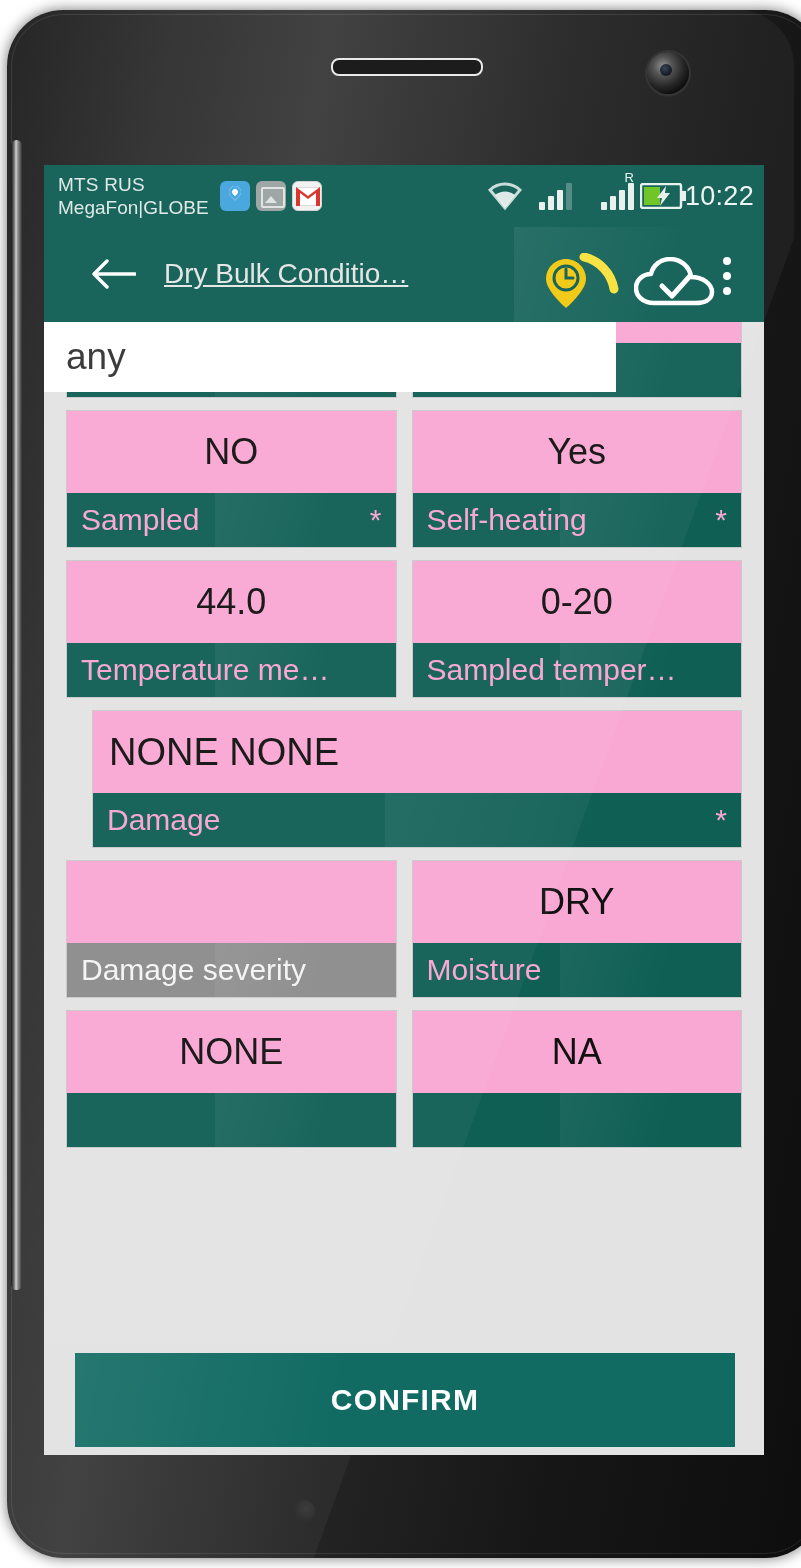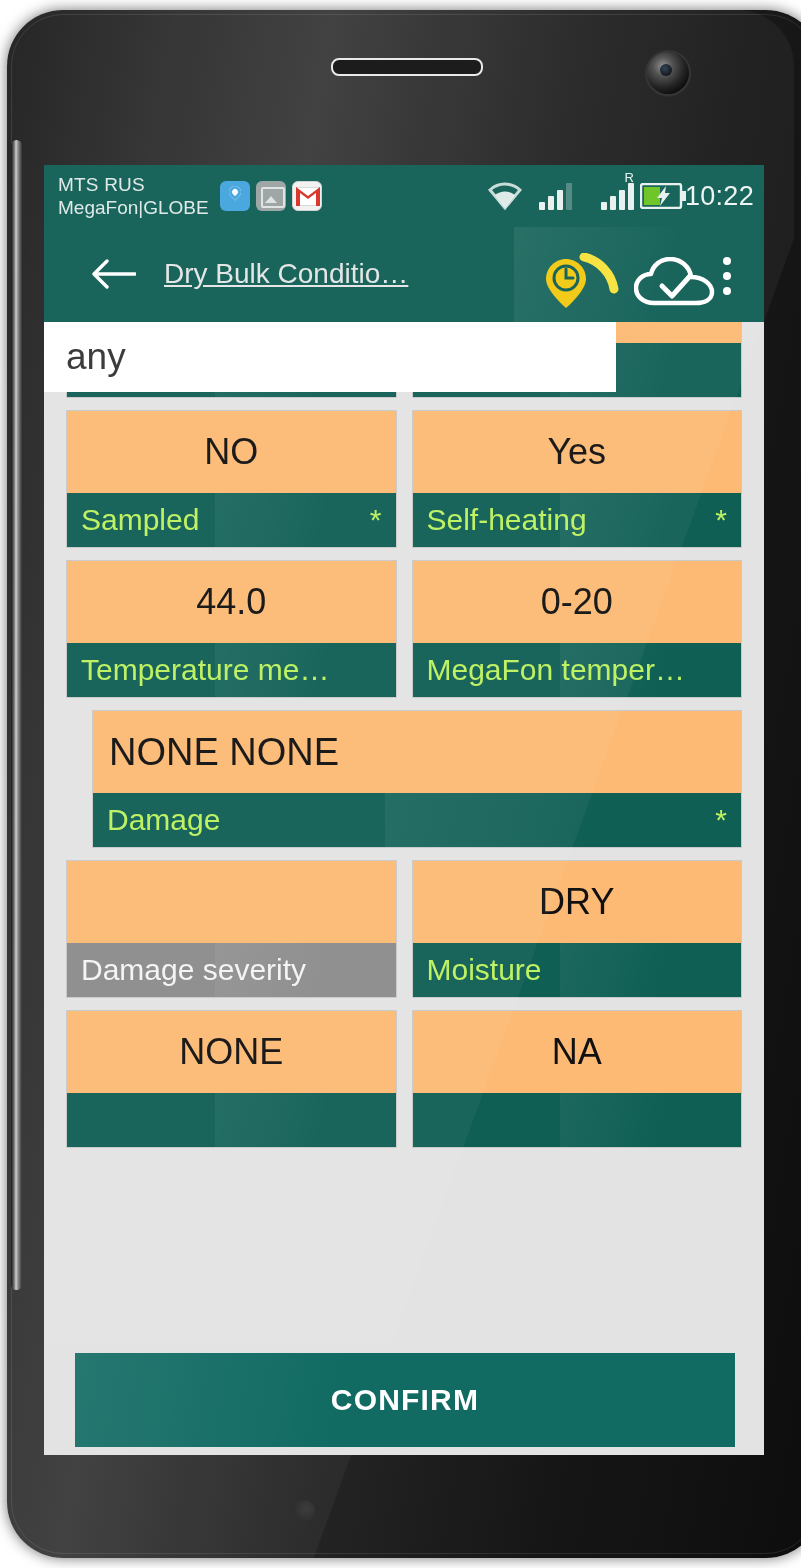--- a/index.html
+++ b/index.html
@@ -80,23 +80,23 @@
   #section-head{position:absolute;left:0;top:157px;width:572px;height:70px;background:#ffffff;z-index:6;}
   #section-head span{position:absolute;left:22px;top:10px;font-size:37px;line-height:50px;color:#3c3c3c;}
 
   
   #content{position:absolute;left:0;top:157px;width:720px;height:1133px;background:#e3e3e3;overflow:hidden;}
   #list{position:absolute;left:0;top:-62px;width:720px;}
   .row{display:flex;gap:15px;padding:0 22px 12px 22px;box-sizing:border-box;}
   .card{flex:1;background:#ffffff;border:1px solid #c9c9c9;box-sizing:border-box;}
   .card.full{flex:1 1 100%;margin-left:26px;}
   .card .val{height:82px;display:flex;align-items:center;justify-content:center;
-             font-size:36px;color:#111;background:#fdba74;overflow:hidden;white-space:nowrap;}
+             font-size:36px;color:#111;background:#f9a8d4;overflow:hidden;white-space:nowrap;}
   .card .val.left{justify-content:flex-start;padding-left:16px;font-size:38px;}
-  .card .lab{position:relative;height:54px;background:#0f5f55;color:#bef264;display:flex;align-items:center;
+  .card .lab{position:relative;height:54px;background:#0f5f55;color:#f9a8d4;display:flex;align-items:center;
              padding:0 14px;font-size:30px;overflow:hidden;white-space:nowrap;}
   .card .lab .sheen{position:absolute;right:0;top:0;width:55%;height:100%;
              background:linear-gradient(105deg,rgba(255,255,255,.055),rgba(255,255,255,0) 60%);}
   .card .lab.disabled{background:#8c8c8c;color:#f4f4f4;}
   .card .lab .req{margin-left:auto;font-size:30px;line-height:30px;position:relative;z-index:2;}
   .card .lab .txt{position:relative;z-index:2;overflow:hidden;text-overflow:clip;white-space:nowrap;}
 
   
   #confirm{position:absolute;left:0;bottom:0;width:720px;height:110px;background:#e3e3e3;z-index:7;}
   #confirm button{position:absolute;left:31px;top:8px;width:660px;height:94px;border:0;cursor:pointer;
@@ -254,21 +254,21 @@
               <div class="val">44.0</div>
               <div class="lab">
                 <div class="sheen"></div>
                 <span class="txt">Temperature me…</span>
               </div>
             </div>
             <div class="card">
               <div class="val">0-20</div>
               <div class="lab">
                 <div class="sheen"></div>
-                <span class="txt">MegaFon temper…</span>
+                <span class="txt">Sampled temper…</span>
               </div>
             </div>
           </div>
           <div class="row">
             <div class="card full">
               <div class="val left">NONE NONE</div>
               <div class="lab">
                 <div class="sheen"></div>
                 <span class="txt">Damage</span>
                 <span class="req">*</span>

